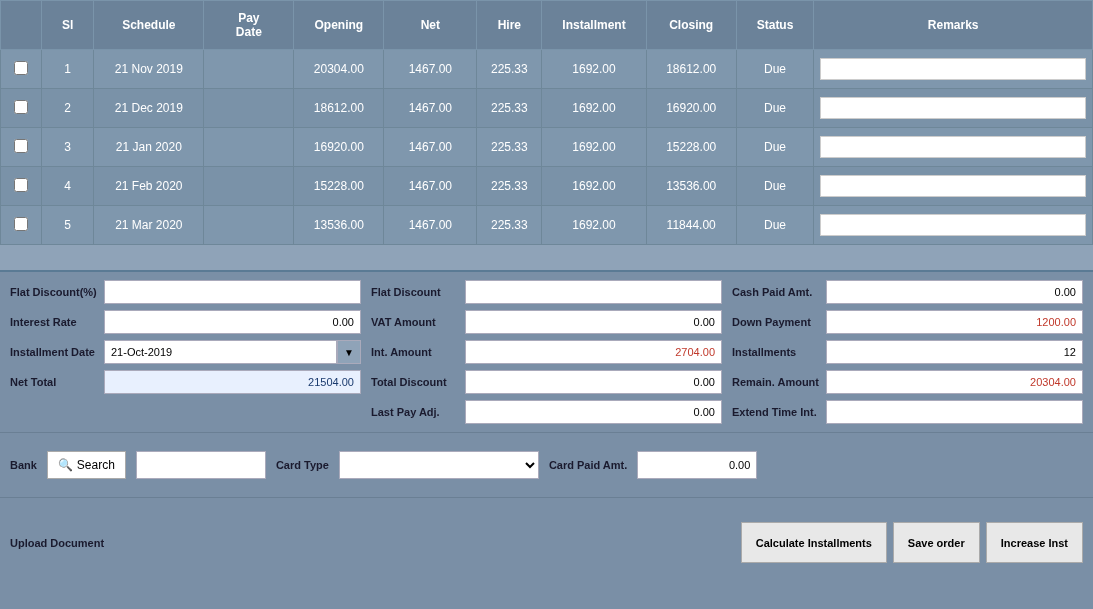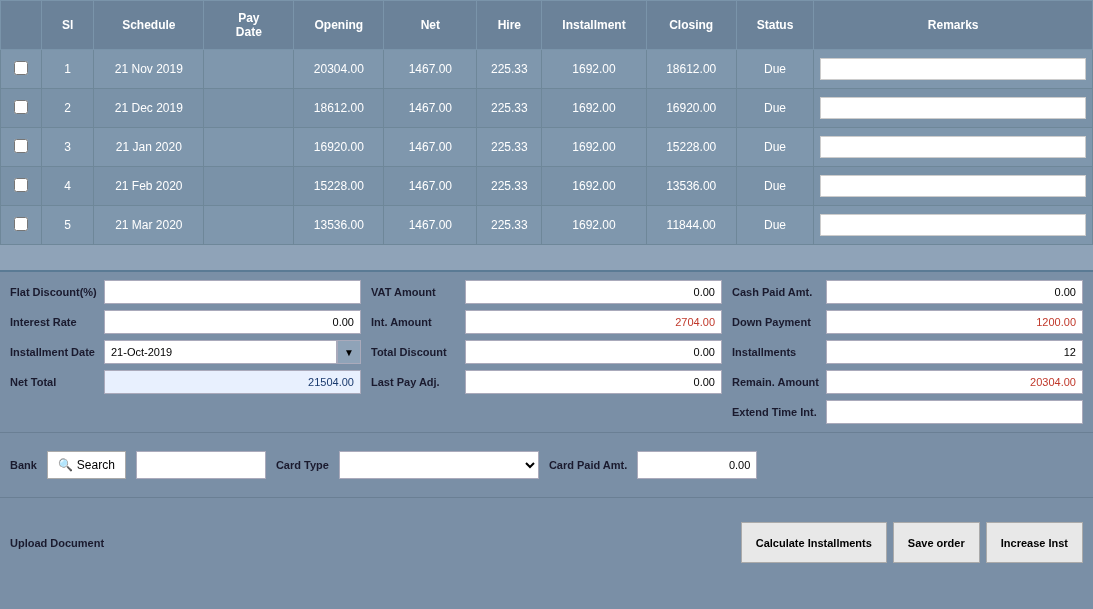--- a/index.html
+++ b/index.html
@@ -321,20 +321,24 @@
       </div>
     </div>
     <div class="form-row">
       <span class="form-label">Net Total</span>
       <input class="form-input colored" type="text" value="21504.00" style="">
     </div>
   </div>
 
   <div style="display:flex; flex-direction:column; gap:6px;">
     <div class="form-row">
+      <span class="form-label">Flat Discount</span>
+      <input class="form-input" type="text" value="" style="">
+    </div>
+    <div class="form-row">
       <span class="form-label">VAT Amount</span>
       <input class="form-input" type="text" value="0.00" style="">
     </div>
     <div class="form-row">
       <span class="form-label">Int. Amount</span>
       <input class="form-input orange" type="text" value="2704.00" style="">
     </div>
     <div class="form-row">
       <span class="form-label">Total Discount</span>
       <input class="form-input" type="text" value="0.00" style="">

